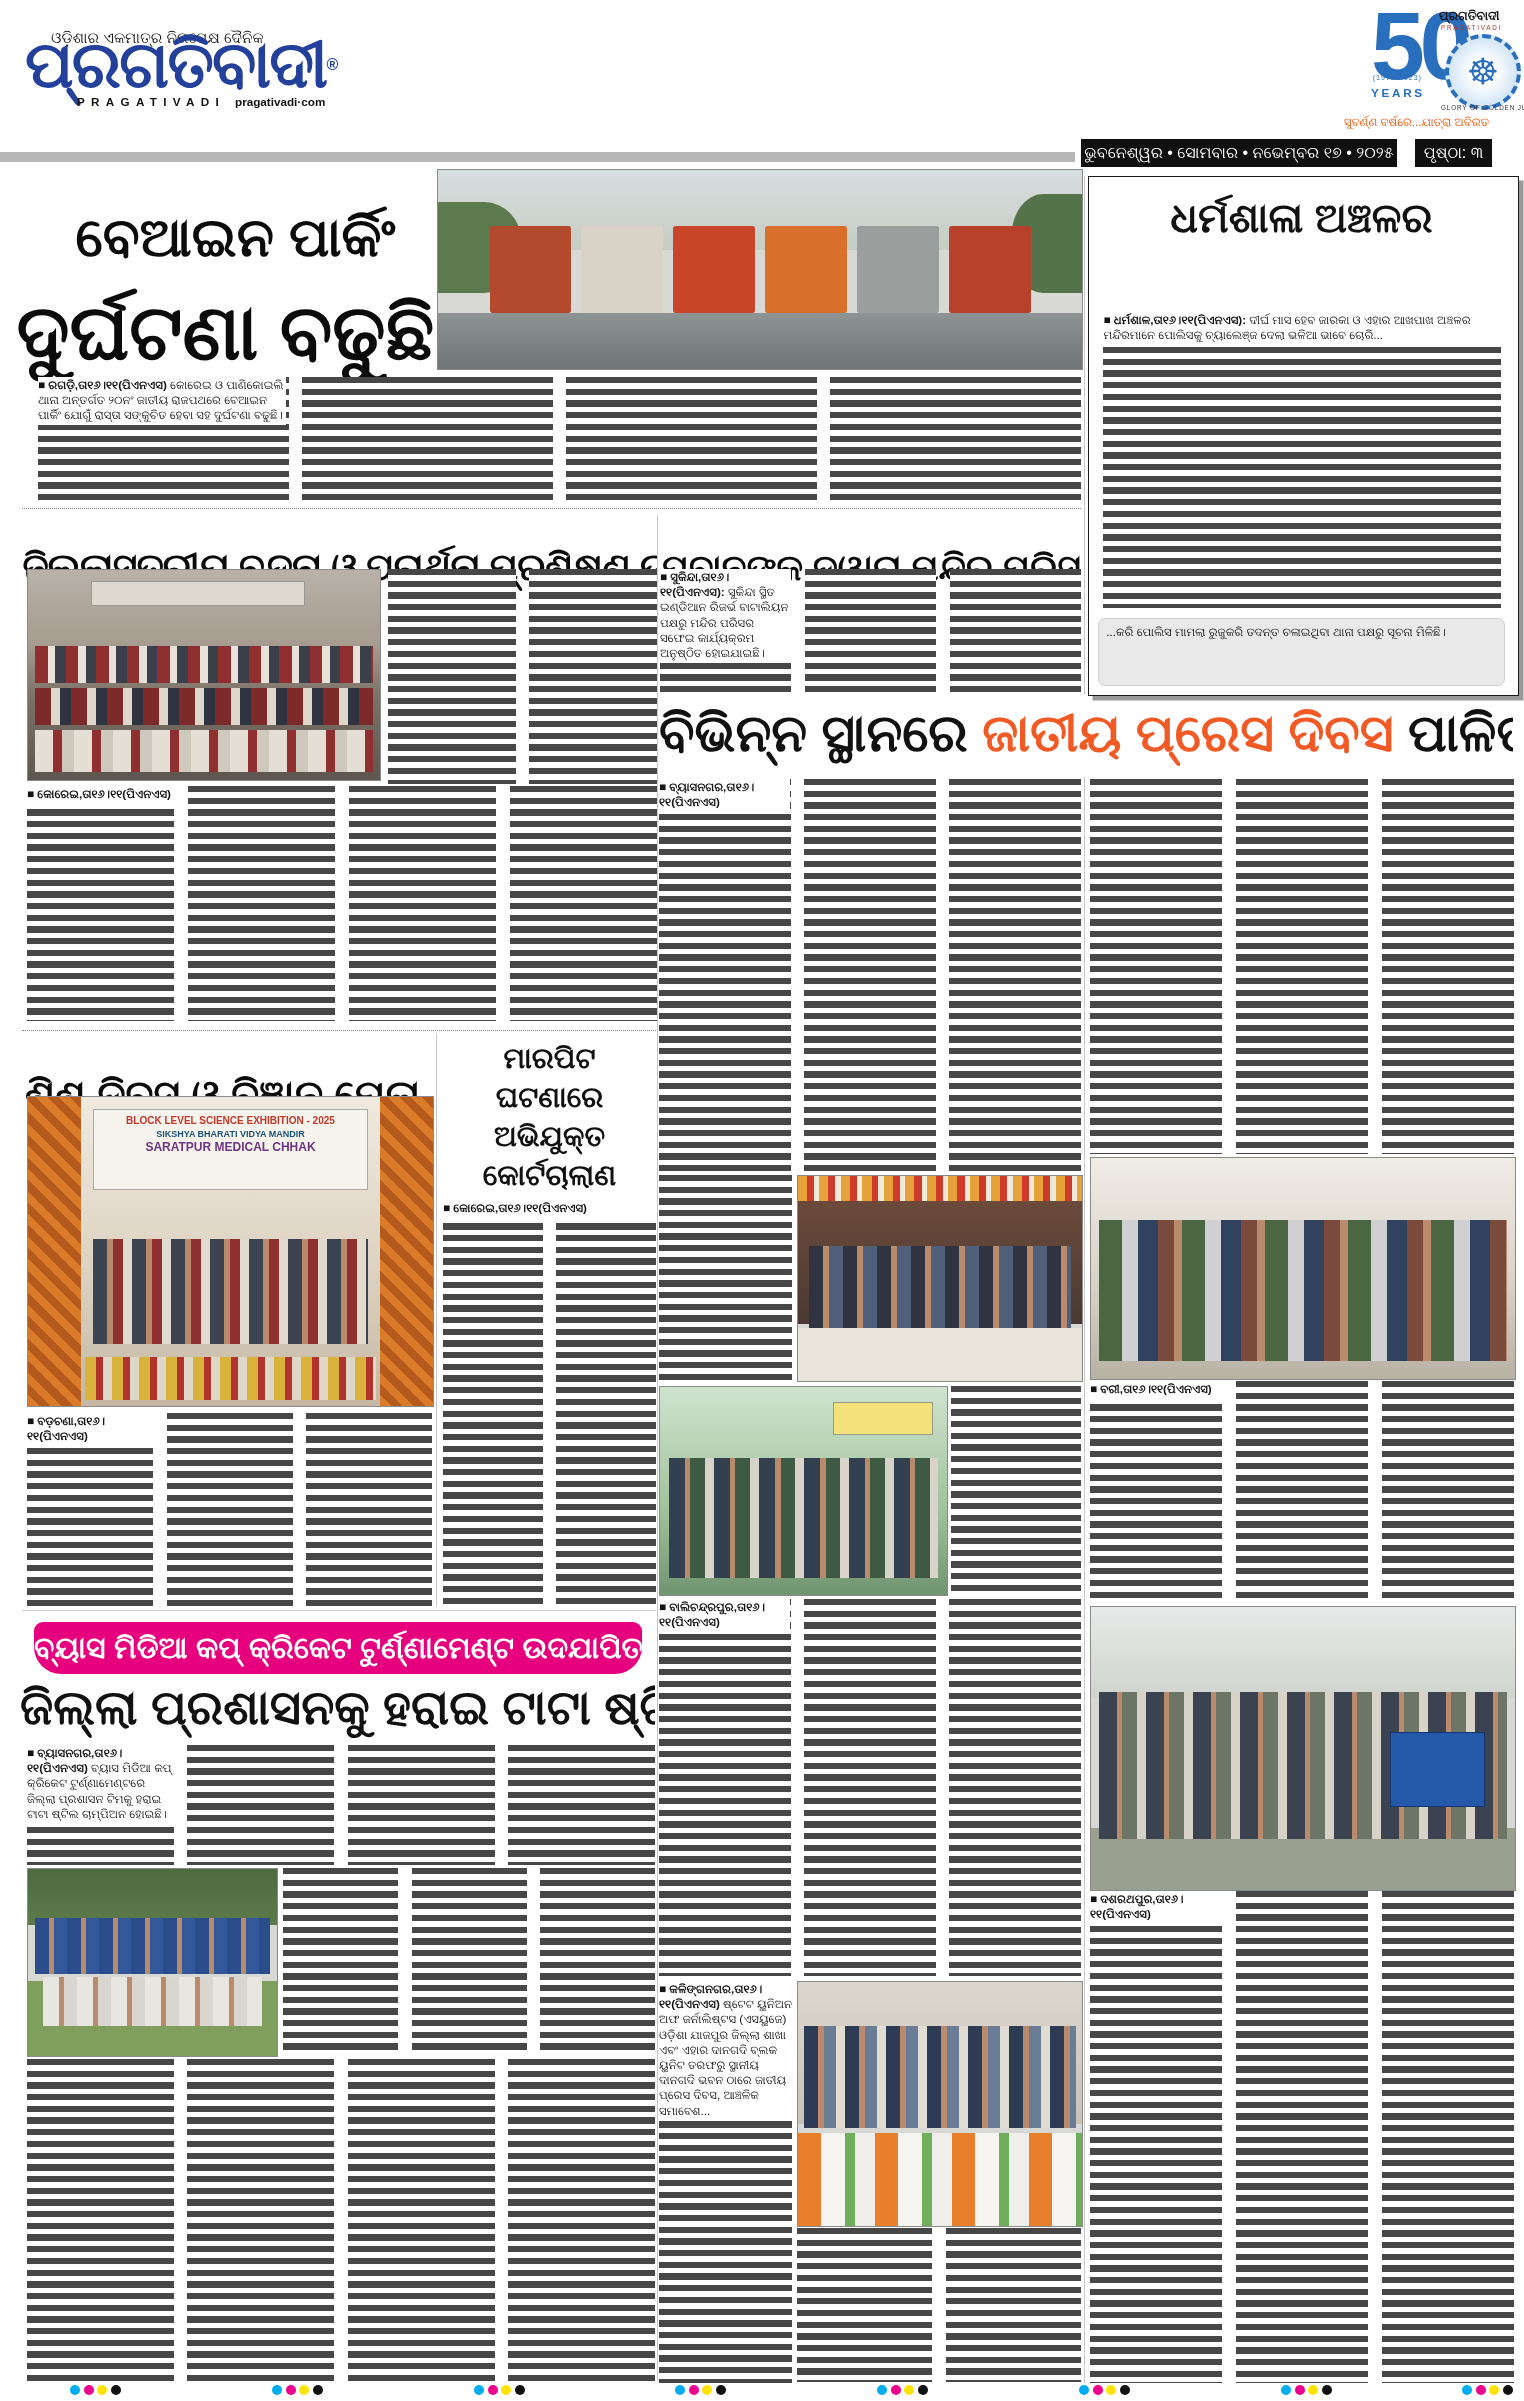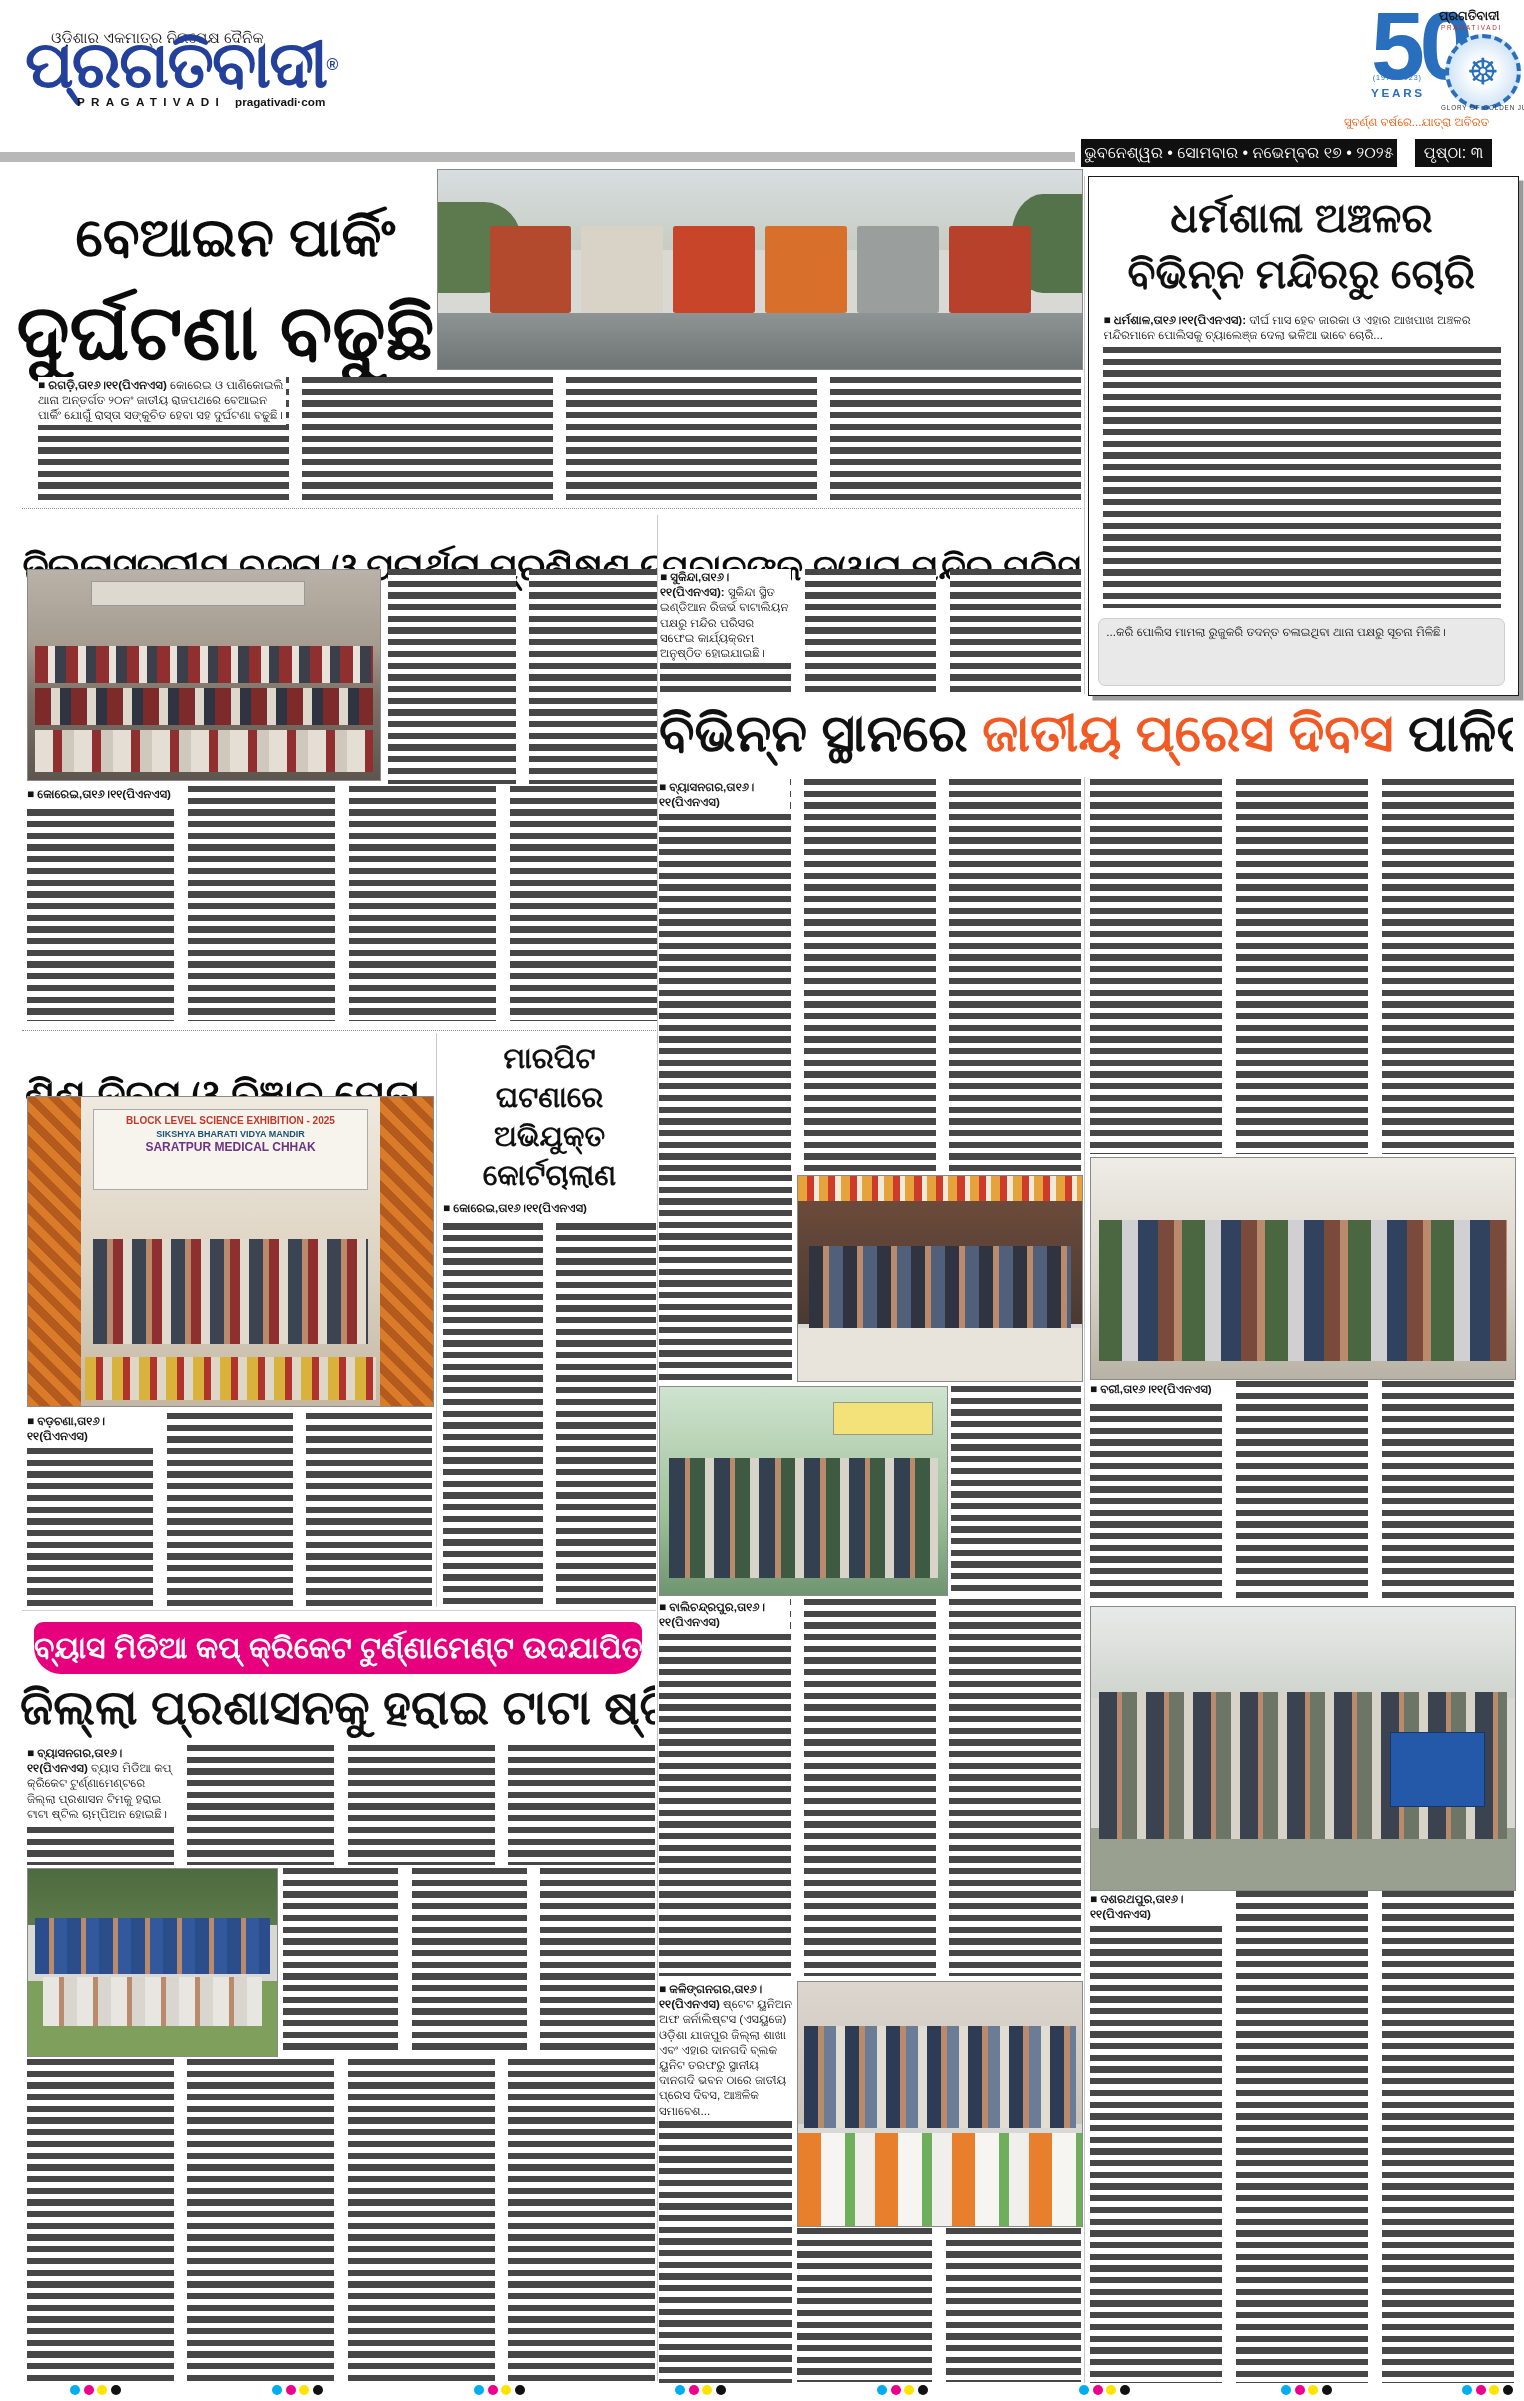--- a/index.html
+++ b/index.html
@@ -266,21 +266,20 @@
     </div>
     <div class="lead">
       <span class="dl">■ ରଗଡ଼ି,ତା୧୬।୧୧(ପିଏନଏସ)</span>
       <span>କୋରେଇ ଓ ପାଣିକୋଇଲି ଥାନା ଅନ୍ତର୍ଗତ ୨୦ନଂ ଜାତୀୟ ରାଜପଥରେ ବେଆଇନ ପାର୍କିଂ ଯୋଗୁଁ ରାସ୍ତା ସଙ୍କୁଚିତ ହେବା ସହ ଦୁର୍ଘଟଣା ବଢୁଛି।</span>
     </div>
   </div>
 
   <div class="abs" id="a2-box">
     <div id="a2-h">
       <span style="display:block">ଧର୍ମଶାଳା ଅଞ୍ଚଳର</span>
-      <span style="display:block">ବିଭିନ୍ନ ମନ୍ଦିରରୁ ଚୋରି</span>
     </div>
     <div class="region" id="a2-region">
       <div class="cols">
         <div class="col"></div>
       </div>
       <div class="lead">
         <span class="dl">■ ଧର୍ମଶାଳ,ତା୧୬।୧୧(ପିଏନଏସ):</span>
         <span>ଦୀର୍ଘ ମାସ ହେବ ଜାରକା ଓ ଏହାର ଆଖପାଖ ଅଞ୍ଚଳର ମନ୍ଦିରମାନେ ପୋଲିସକୁ ଚ୍ୟାଲେଞ୍ଜ ଦେଲା ଭଳିଆ ଭାବେ ଚୋରି...</span>
       </div>
     </div>

